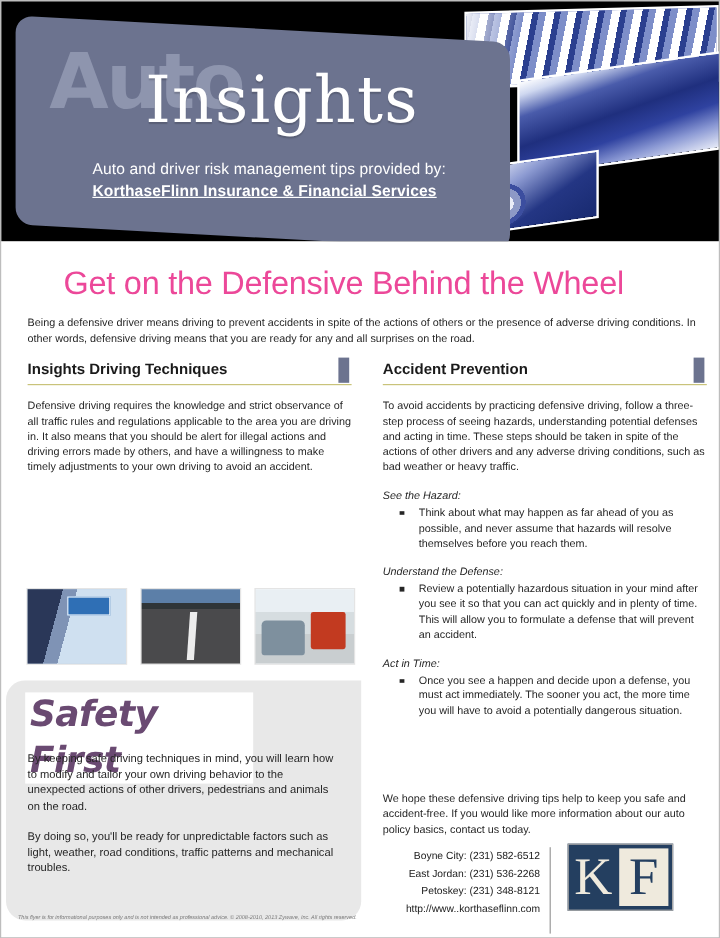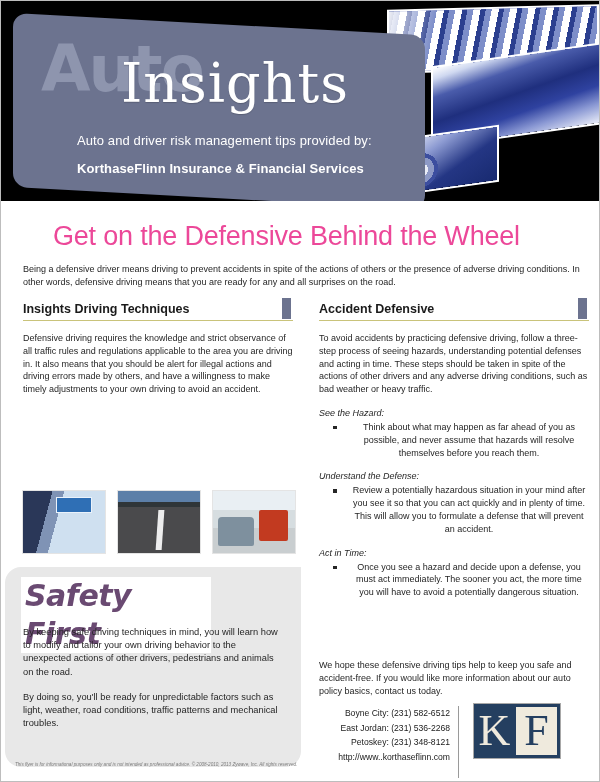--- a/index.html
+++ b/index.html
@@ -99,21 +99,21 @@
   }
   .banner-sub1, .banner-sub2 {
     position: absolute;
     left: 24px;
     color: #ffffff;
     font-size: 13px;
     letter-spacing: .1px;
     margin-left: 40px;
   }
   .banner-sub1 { top: 120px; font-weight: normal; }
-  .banner-sub2 { top: 148px; font-weight: bold; }
+  .banner-sub2 { top: 138px; font-weight: bold; text-decoration: underline; }
 
   
   .main-title {
     position: absolute;
     left: 22px; top: 220px;
     font-size: 27px;
     color: #ec4899;
     letter-spacing: -0.2px;
     white-space: nowrap;
     margin-left: 30px;
@@ -154,21 +154,21 @@
     line-height: 12.8px;
     color: #262626;
     margin: 0 0 12px 0;
   }
   .sublabel {
     font-size: 9px;
     font-style: italic;
     color: #262626;
     margin: 0 0 3px 0;
   }
-  .blist { list-style: none; margin: 0 0 12px 0; padding: 0 0 0 14px; text-align: center; }
+  .blist { list-style: none; margin: 0 0 12px 0; padding: 0 0 0 14px; }
   .blist li {
     position: relative;
     font-size: 9px;
     line-height: 12.8px;
     color: #262626;
     padding-left: 16px;
     margin-bottom: 1px;
   }
   .blist li:before {
     content: "";
@@ -341,38 +341,38 @@
 <div class="col col-left">
   <div class="sec-head">
     <span class="t">Insights Driving Techniques</span>
     <span class="sq"></span>
   </div>
   <p class="para">Defensive driving requires the knowledge and strict observance of all traffic rules and regulations applicable to the area you are driving in. It also means that you should be alert for illegal actions and driving errors made by others, and have a willingness to make timely adjustments to your own driving to avoid an accident.</p>
 </div>
 
 <div class="col col-right">
   <div class="sec-head">
-    <span class="t">Accident Defensive</span>
+    <span class="t">Accident Prevention</span>
     <span class="sq"></span>
   </div>
   <p class="para">To avoid accidents by practicing defensive driving, follow a three-step process of seeing hazards, understanding potential defenses and acting in time. These steps should be taken in spite of the actions of other drivers and any adverse driving conditions, such as bad weather or heavy traffic.</p>
 
   <p class="sublabel">See the Hazard:</p>
   <ul class="blist">
     <li>Think about what may happen as far ahead of you as possible, and never assume that hazards will resolve themselves before you reach them.</li>
   </ul>
 
   <p class="sublabel">Understand the Defense:</p>
   <ul class="blist">
     <li>Review a potentially hazardous situation in your mind after you see it so that you can act quickly and in plenty of time. This will allow you to formulate a defense that will prevent an accident.</li>
   </ul>
 
   <p class="sublabel">Act in Time:</p>
   <ul class="blist">
-    <li>Once you see a hazard and decide upon a defense, you must act immediately. The sooner you act, the more time you will have to avoid a potentially dangerous situation.</li>
+    <li>Once you see a happen and decide upon a defense, you must act immediately. The sooner you act, the more time you will have to avoid a potentially dangerous situation.</li>
   </ul>
 </div>
 
 <div class="strip">
   <div class="ph ph1"></div>
   <div class="ph ph2"></div>
   <div class="ph ph3"></div>
 </div>
 
 <div class="safety-bg"></div>

